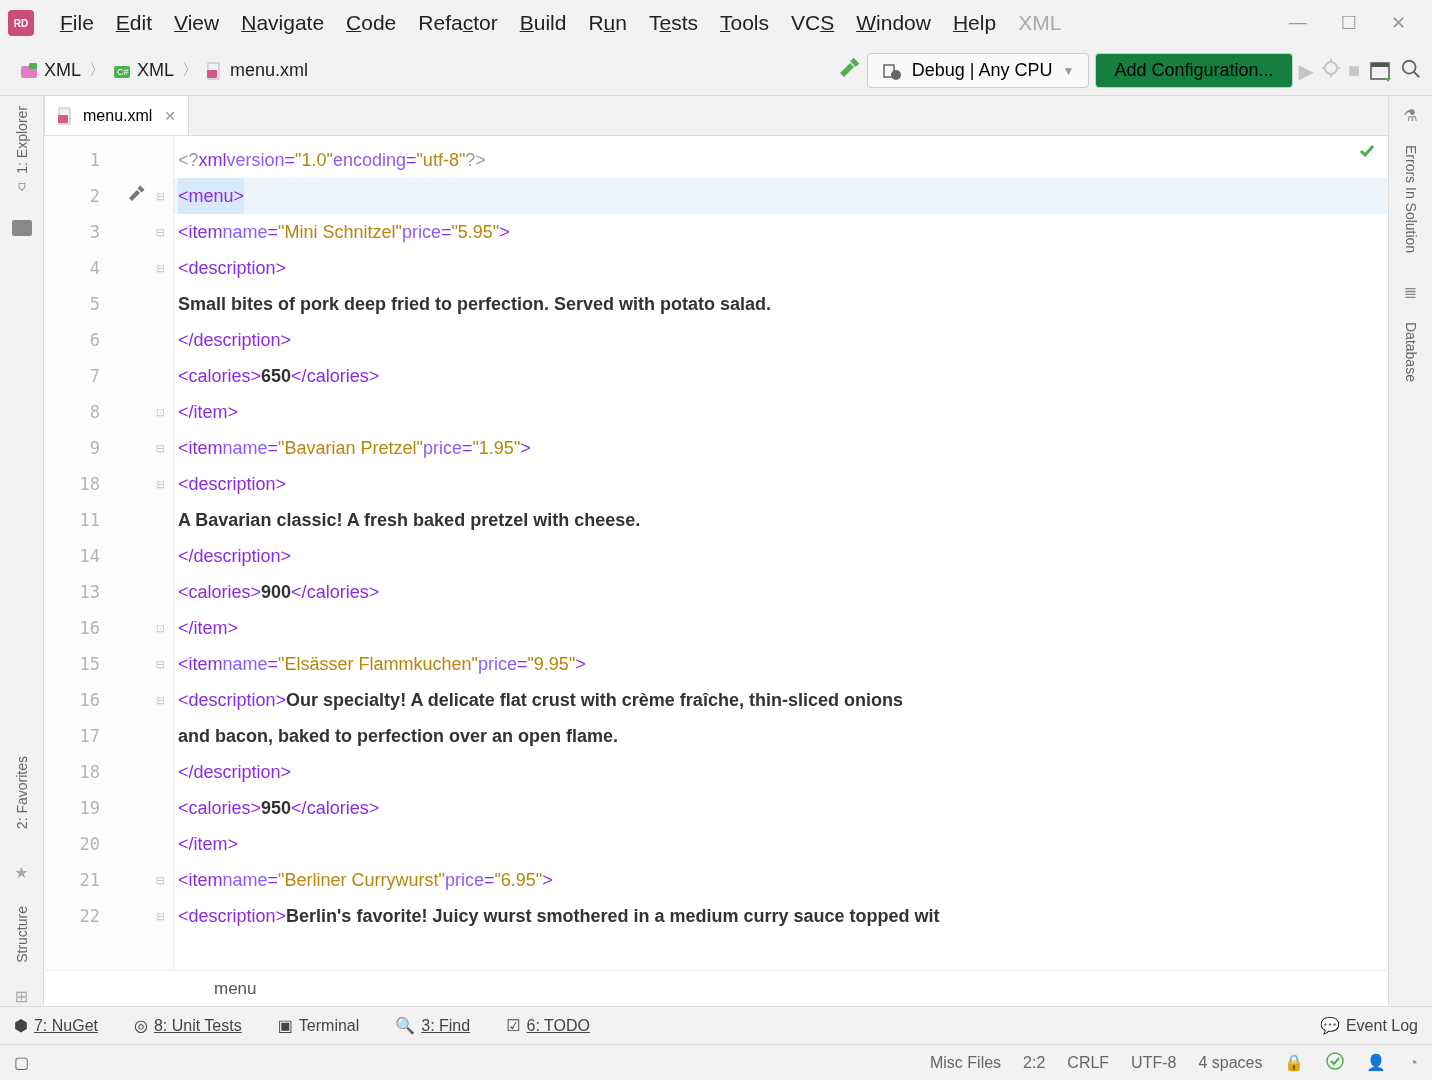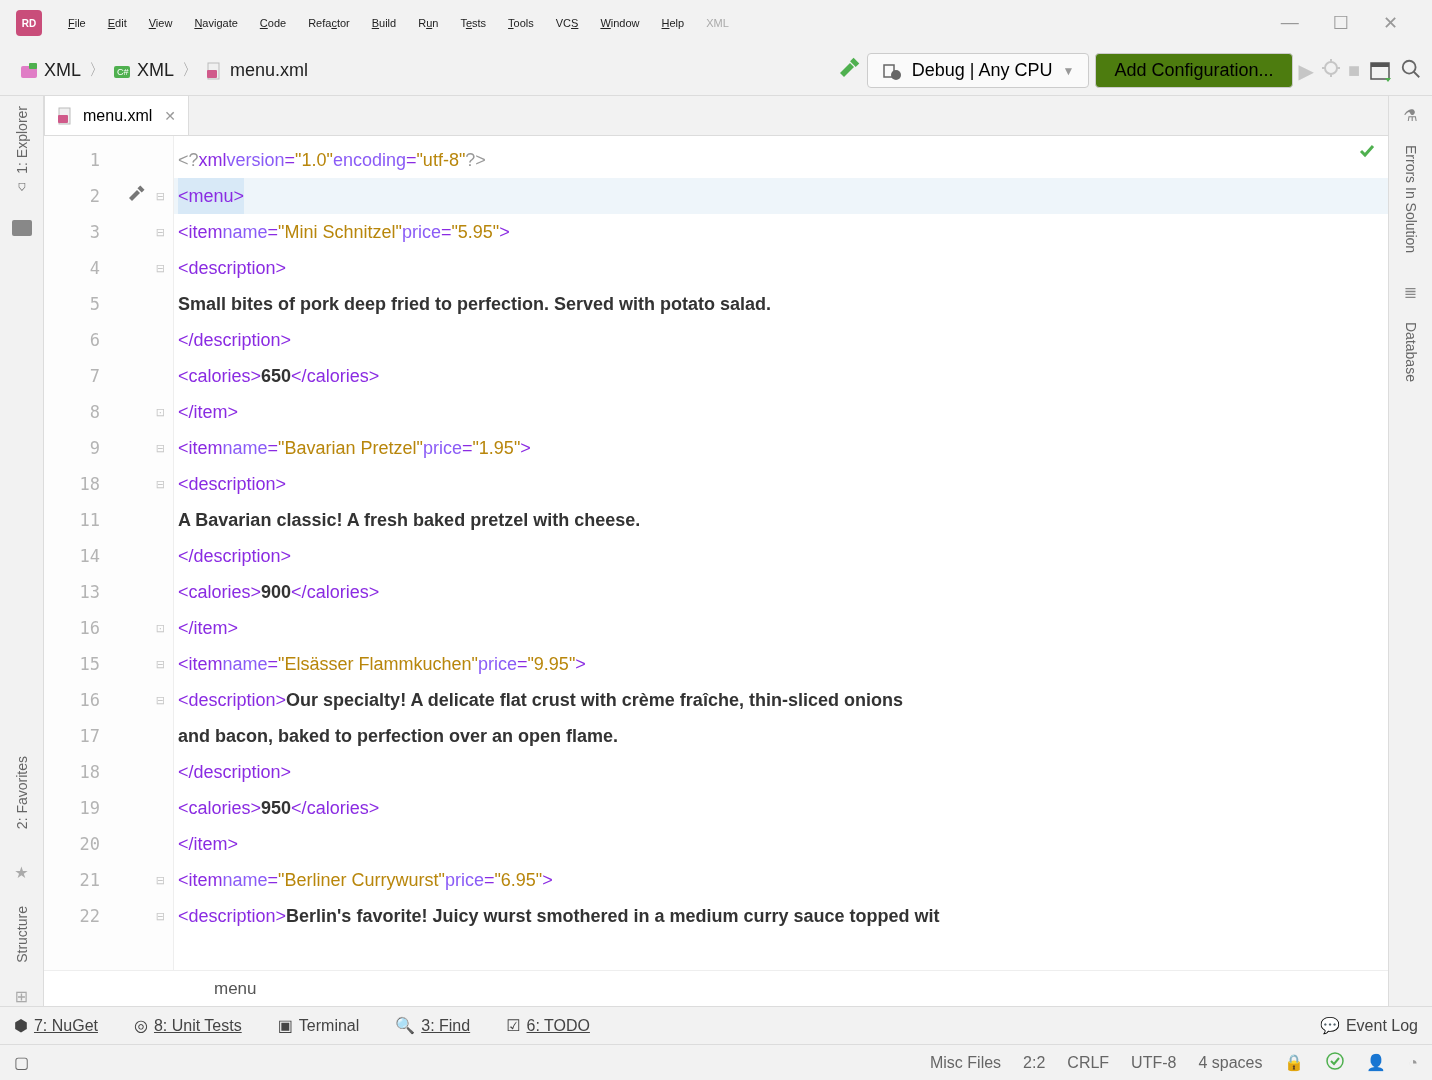--- a/index.html
+++ b/index.html
@@ -1,34 +1,34 @@
 <!DOCTYPE html>
 <html><head>
 <meta charset="utf-8">
 <style>
 * { margin:0; padding:0; box-sizing:border-box; font-family:"Segoe UI",Arial,sans-serif; }
 body { width:1432px; height:1080px; background:#f2f2f2; overflow:hidden; display:flex; flex-direction:column; }
 
-.menubar { height:46px; display:flex; align-items:center; padding:0 16px; gap:2px; background:#f2f2f2; }
+.menubar { height:46px; display:flex; align-items:center; padding:0 8px; gap:2px; background:#f2f2f2; }
 .app-icon { width:26px; height:26px; background:#c94d7a; border-radius:4px; margin-right:14px; display:flex; align-items:center; justify-content:center; color:#fff; font-size:10px; font-weight:bold; }
-.menu-item { padding:4px 10px; font-size:11px; color:#222; cursor:default; }
+.menu-item { padding:4px 10px; font-size:21px; color:#222; cursor:default; }
 .menu-item u { text-decoration:underline; text-decoration-thickness:1px; }
 .menu-item.dim { color:#aaa; }
 .win-controls { margin-left:auto; display:flex; gap:34px; padding-right:18px; }
 .win-ctrl { font-size:18px; color:#999; }
 
 .toolbar { height:50px; display:flex; align-items:center; padding:0 10px; border-bottom:1px solid #dcdcdc; }
 .crumb { display:flex; align-items:center; gap:6px; padding:2px 10px; font-size:18px; color:#222; }
 .crumb-icon { width:18px; height:18px; }
 .chev { color:#999; margin:0 -2px; }
 .toolbar-right { margin-left:auto; display:flex; align-items:center; gap:6px; }
 .build-icon svg { width:24px; height:24px; }
 .config-btn { display:flex; align-items:center; gap:10px; border:1px solid #ccc; border-radius:4px; background:#fafafa; padding:6px 14px; font-size:18px; }
 .config-btn .tri { color:#999; font-size:12px; }
-.add-config { border:1px solid #ccc; border-radius:4px; background:#4d7c0f; padding:6px 18px; font-size:18px; }
+.add-config { border:1px solid #ccc; border-radius:4px; background:#15803d; padding:6px 18px; font-size:18px; }
 .run-icon { color:#c6c6c6; font-size:20px; }
 .panel-btn { width:28px; height:28px; display:flex; align-items:center; justify-content:center; }
 .search-btn svg { width:22px; height:22px; stroke:#666; }
 
 .main { flex:1; display:flex; overflow:hidden; }
 .left-rail { width:44px; background:#f2f2f2; border-right:1px solid #dcdcdc; display:flex; flex-direction:column; align-items:center; padding-top:10px; gap:24px; }
 .rail-text { writing-mode:vertical-rl; transform:rotate(180deg); font-size:14px; color:#666; display:flex; align-items:center; gap:6px; }
 .rail-text.bottom { margin-top:auto; margin-bottom:10px; }
 .proj-icon { width:20px; height:16px; background:#888; border-radius:2px; }
 .star-icon { color:#aaa; font-size:16px; }

